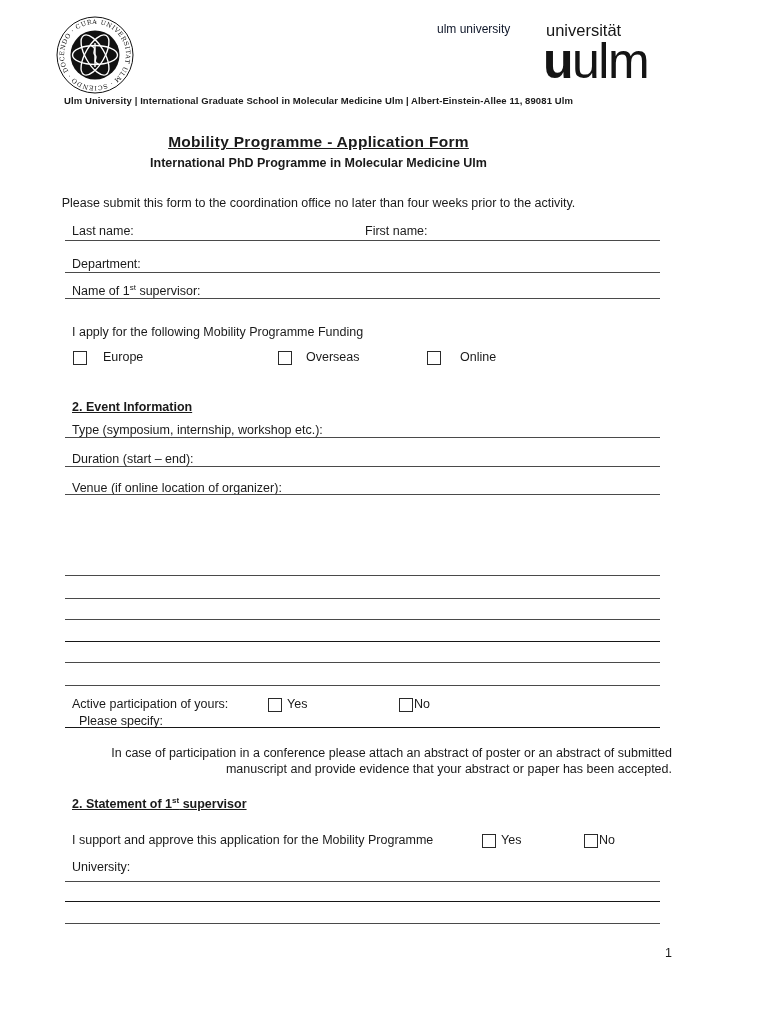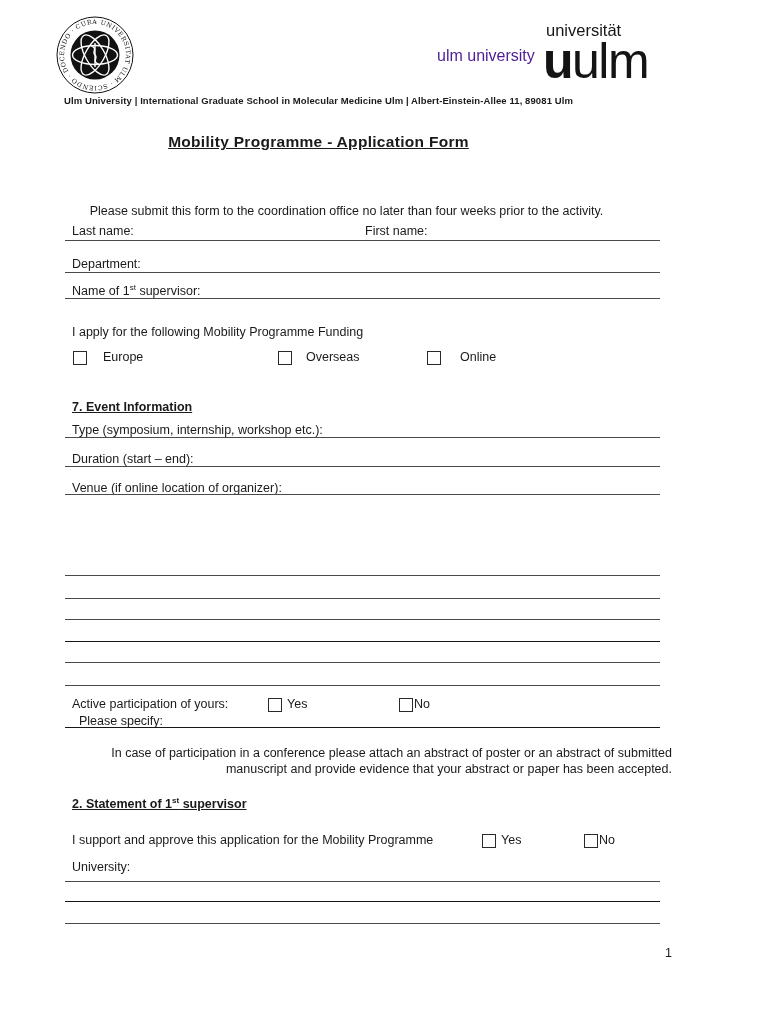--- a/index.html
+++ b/index.html
@@ -15,21 +15,21 @@
   .lbl{font-size:12.5px;white-space:nowrap;}
   .rule{position:absolute;left:65px;width:595px;height:0;border-top:1px solid #4a4a4a;}
   .rule.dark{border-top:1.4px solid #171717;}
   .cb{position:absolute;width:12px;height:12px;border:1.4px solid #2a2a2a;background:#fff;}
   sup{font-size:8px;vertical-align:super;line-height:0;}
   .title{font-size:15.5px;font-weight:bold;text-decoration:underline;letter-spacing:.3px;}
   .subtitle{font-size:12.5px;font-weight:bold;}
   .center{width:637px;text-align:center;}
   .heading{font-size:12.5px;font-weight:bold;text-decoration:underline;white-space:nowrap;}
   .para{font-size:12.5px;}
-  .wordmark-en{font-size:16px;color:#4c1d95;white-space:nowrap;margin-top:25px;}
+  .wordmark-en{font-size:12px;color:#0f172a;white-space:nowrap;}
   .wordmark-de{font-size:16.5px;color:#161616;white-space:nowrap;}
   .biglogo{font-size:50px;color:#141414;letter-spacing:-1.5px;line-height:1;white-space:nowrap;}
   .biglogo .b{font-weight:bold;}
   .addr{font-size:9.5px;font-weight:bold;letter-spacing:.1px;}
   .pagenum{font-size:12.5px;}
 </style>
 </head>
 <body>
 
 <div class="page">
@@ -58,21 +58,22 @@
   <div class="abs wordmark-de" style="left:546px;top:21px;">universität</div>
   <div class="abs biglogo" style="left:543px;top:36px;">
     <span class="b">u</span><span>ulm</span>
   </div>
 
   <div class="abs center addr" style="left:0;top:95px;">Ulm University | International Graduate School in Molecular Medicine Ulm | Albert-Einstein-Allee 11, 89081 Ulm</div>
 
   <div class="abs center" style="left:0;top:133px;">
     <span class="title">Mobility Programme - Application Form</span>
   </div>
-  <div class="abs center para" style="left:0;top:204px;padding-left:28px;">Please submit this form to the coordination office no later than four weeks prior to the activity.</div>
+  <div class="abs center subtitle" style="left:0;top:156px;">International PhD Programme in Molecular Medicine Ulm</div>
+  <div class="abs center para" style="left:0;top:196px;">Please submit this form to the coordination office no later than four weeks prior to the activity.</div>
 
   <div class="abs lbl" style="left:72px;top:224px;">Last name:</div>
   <div class="abs lbl" style="left:365px;top:224px;">First name:</div>
   <div class="rule" style="top:240px;"></div>
 
   <div class="abs lbl" style="left:72px;top:257px;">Department:</div>
   <div class="rule" style="top:272px;"></div>
 
   <div class="abs lbl" style="left:72px;top:284px;"><span>Name of 1</span><sup>st</sup><span> supervisor:</span></div>
   <div class="rule" style="top:298px;"></div>
@@ -81,21 +82,21 @@
 
   <div class="cb" style="left:73px;top:351px;"></div>
   <div class="abs lbl" style="left:103px;top:350px;">Europe</div>
 
   <div class="cb" style="left:278px;top:351px;"></div>
   <div class="abs lbl" style="left:306px;top:350px;">Overseas</div>
 
   <div class="cb" style="left:427px;top:351px;"></div>
   <div class="abs lbl" style="left:460px;top:350px;">Online</div>
 
-  <div class="abs heading" style="left:72px;top:400px;">7. Event Information</div>
+  <div class="abs heading" style="left:72px;top:400px;">2. Event Information</div>
 
   <div class="abs lbl" style="left:72px;top:423px;">Type (symposium, internship, workshop etc.):</div>
   <div class="rule" style="top:437px;"></div>
 
   <div class="abs lbl" style="left:72px;top:452px;">Duration (start – end):</div>
   <div class="rule" style="top:466px;"></div>
 
   <div class="abs lbl" style="left:72px;top:481px;">Venue (if online location of organizer):</div>
   <div class="rule" style="top:494px;"></div>
 

